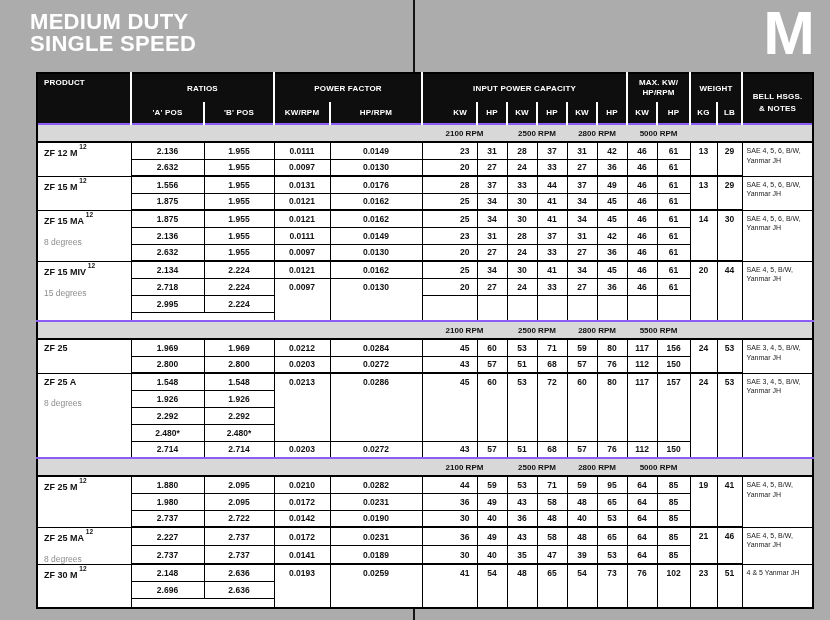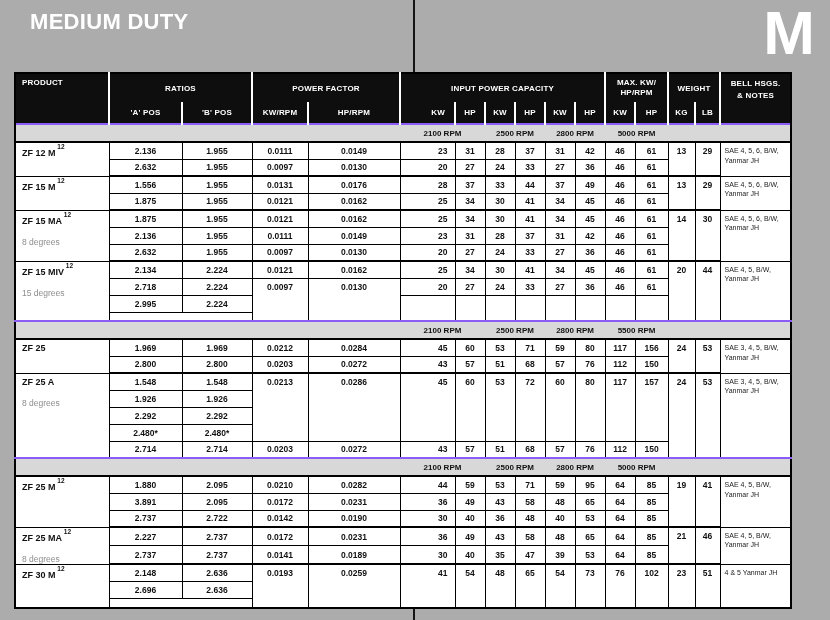--- a/index.html
+++ b/index.html
@@ -19,36 +19,36 @@
   }
   .divider{position:absolute;left:413px;width:2px;background:#141414}
   .divider.top{top:0;height:72px}
   .divider.bottom{top:601px;height:19px}
   .tri{
     position:absolute;top:602px;width:0;height:0;
     border-left:6px solid transparent;border-right:6px solid transparent;
     border-top:6px solid #000;
   }
   table{
-    position:absolute;left:14px;top:72px;width:776px;
+    position:absolute;left:36px;top:72px;width:776px;
     border-collapse:collapse;table-layout:fixed;background:#fff;
     border:2px solid #000;
   }
   td{padding:0;overflow:hidden;white-space:nowrap}
   
   .hc{
     background:#0e0e0e;color:#fff;font-size:8px;font-weight:bold;
     text-align:center;letter-spacing:.2px;
     border-left:2px solid #fff;border-right:2px solid #fff;
     border-top:none;border-bottom:none;
   }
   .h1row td{height:28px}
   .h2row td{height:21px}
   .product-h{text-align:left;vertical-align:top;padding:4px 0 0 6px;border-left:2px solid #000}
-  .bellh{vertical-align:top;padding-top:4px;line-height:1.45;border-right:2px solid #000}
+  .bellh{vertical-align:top;padding-top:17px;line-height:1.45;border-right:2px solid #000}
   .maxh{line-height:1.3}
   .kwf{text-align:right;padding-right:9px}
   
   .band td{
     height:16px;background:#d8d8d8;border:none;
     border-top:2px solid #8b5cf6;border-bottom:2px solid #000;
   }
   .band-cell{
     text-align:center;font-size:8px;font-weight:bold;color:#111;
     border-left:2px solid #fff;border-right:2px solid #fff;
@@ -72,20 +72,21 @@
     padding:3px 2px 0 4px;font-size:7px;line-height:1.4;color:#1a1a1a;
     font-weight:normal;white-space:normal;
   }
   .blank{border:none;background:#fff}
 </style>
 </head>
 <body>
 
 <div class="page-title">
   <div>MEDIUM DUTY</div>
+  <div>SINGLE SPEED</div>
 </div>
 
 <div class="corner-letter">M</div>
 
 <div class="divider top"></div>
 <div class="divider bottom"></div>
 <div class="tri" style="left:216px"></div>
 <div class="tri" style="left:601px"></div>
 
 <table>
@@ -432,21 +433,21 @@
         <td class="num gtop" rowspan="1">64</td>
         <td class="num gtop" rowspan="1">85</td>
         <td class="num vtop gtop" rowspan="3">19</td>
         <td class="num vtop gtop" rowspan="3">41</td>
         <td class="bell gtop" rowspan="3">
           <div>SAE 4, 5, B/W,</div>
           <div>Yanmar JH</div>
         </td>
       </tr>
       <tr style="height: 17px;">
-        <td class="num">3.891</td>
+        <td class="num">1.980</td>
         <td class="num">2.095</td>
         <td class="num" rowspan="1">0.0172</td>
         <td class="num" rowspan="1">0.0231</td>
         <td class="num pwf" rowspan="1">36</td>
         <td class="num" rowspan="1">49</td>
         <td class="num" rowspan="1">43</td>
         <td class="num" rowspan="1">58</td>
         <td class="num" rowspan="1">48</td>
         <td class="num" rowspan="1">65</td>
         <td class="num" rowspan="1">64</td>

